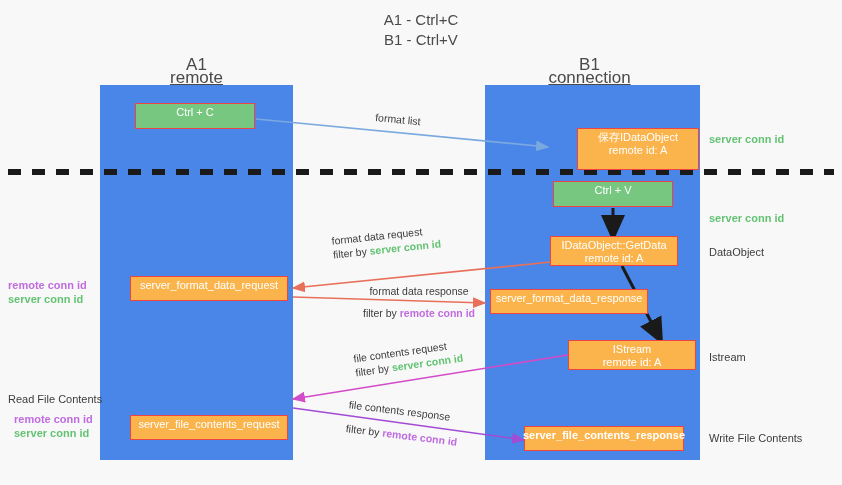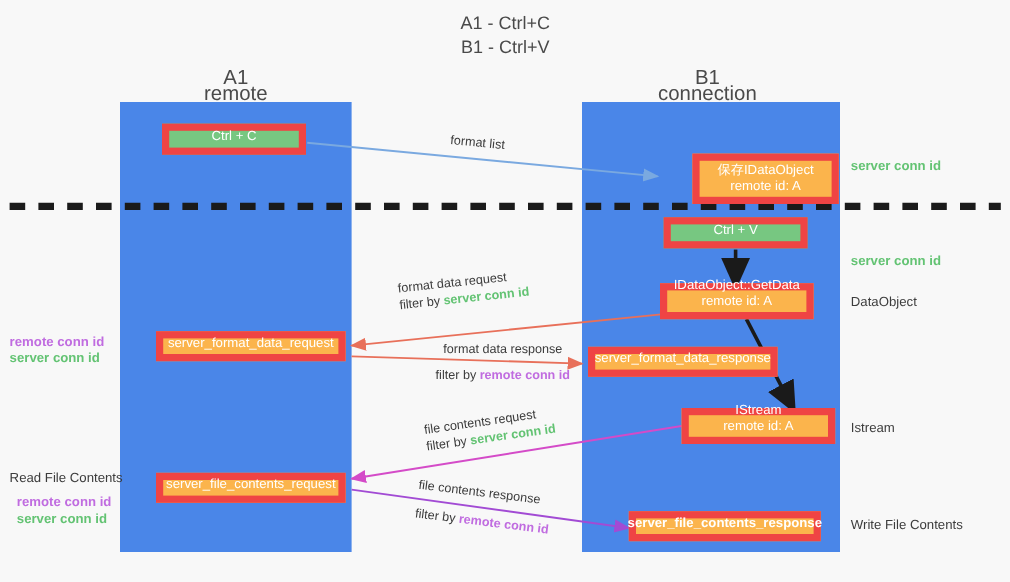--- a/index.html
+++ b/index.html
@@ -16,39 +16,39 @@
   .title{
     position:absolute;left:0;top:10px;width:842px;
     text-align:center;font-size:15px;line-height:20px;color:#4a4a4a;
   }
 
   
   .lane-head{
     position:absolute;text-align:center;font-size:17px;line-height:13px;color:#4a4a4a;
   }
   .lane-head .l1{display:block;}
-  .lane-head .l2{display:block;}
+  .lane-head .l2{display:block;text-decoration:underline;}
 
   
   .lane{
     position:absolute;background:#4a86e8;top:85px;height:375px;
   }
   #lane-a{left:100px;width:193px;}
   #lane-b{left:485px;width:215px;}
 
   
   svg.overlay{position:absolute;left:0;top:0;width:842px;height:485px;overflow:visible;}
 
   
   .box{
     position:absolute;box-sizing:border-box;
-    display:flex;align-items:center;justify-content:flex-end;
+    display:flex;align-items:center;justify-content:flex-start;
     flex-direction:column;
     font-size:11px;line-height:13px;color:#ffffff;
-    border:6px solid #ef4444;
+    border:1px solid #ef4444;
     text-align:center;
     padding:2px 4px;
   }
   .box.green{background:#77c781;}
   .box.orange{background:#fbb44c;}
   .box .sub{display:block;}
 
   
   .lbl{position:absolute;font-size:11px;line-height:14px;white-space:nowrap;}
   .lbl.green{color:#63c373;font-weight:bold;}
@@ -146,21 +146,21 @@
 
   <div class="box orange" style="left:130px;top:276px;width:158px;height:25px;">
     <span>server_format_data_request</span>
   </div>
 
   <div class="box orange" style="left:568px;top:340px;width:128px;height:30px;">
     <span>IStream</span>
     <span class="sub">remote id: A</span>
   </div>
 
-  <div class="box orange" style="left:130px;top:394px;width:158px;height:25px;">
+  <div class="box orange" style="left:130px;top:415px;width:158px;height:25px;">
     <span>server_file_contents_request</span>
   </div>
 
   <div class="box orange" style="left:524px;top:426px;width:160px;height:25px;font-weight:bold;">
     <span>server_file_contents_response</span>
   </div>
 
   <div class="lbl green" style="left:709px;top:132px;">server conn id</div>
   <div class="lbl green" style="left:709px;top:211px;">server conn id</div>
   <div class="lbl dark" style="left:709px;top:245px;">DataObject</div>

